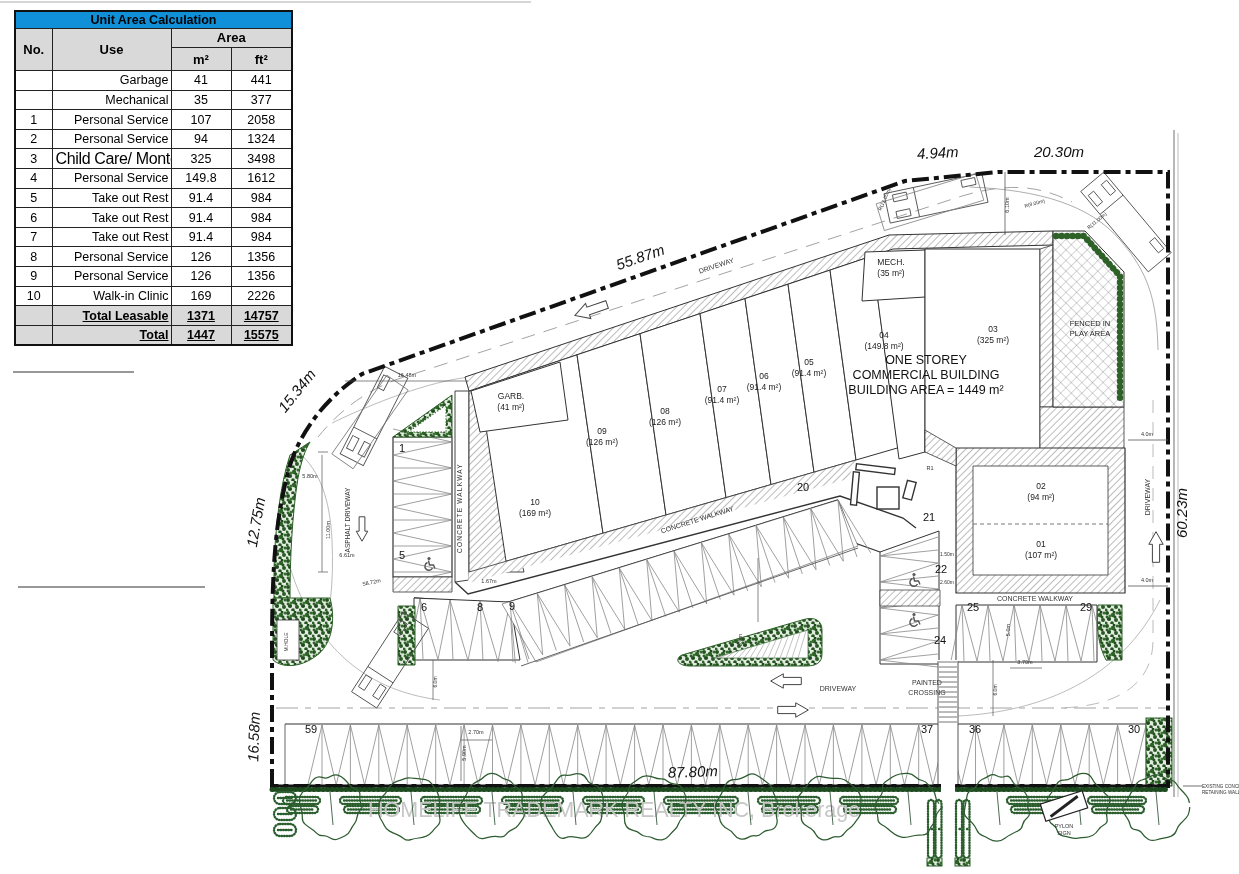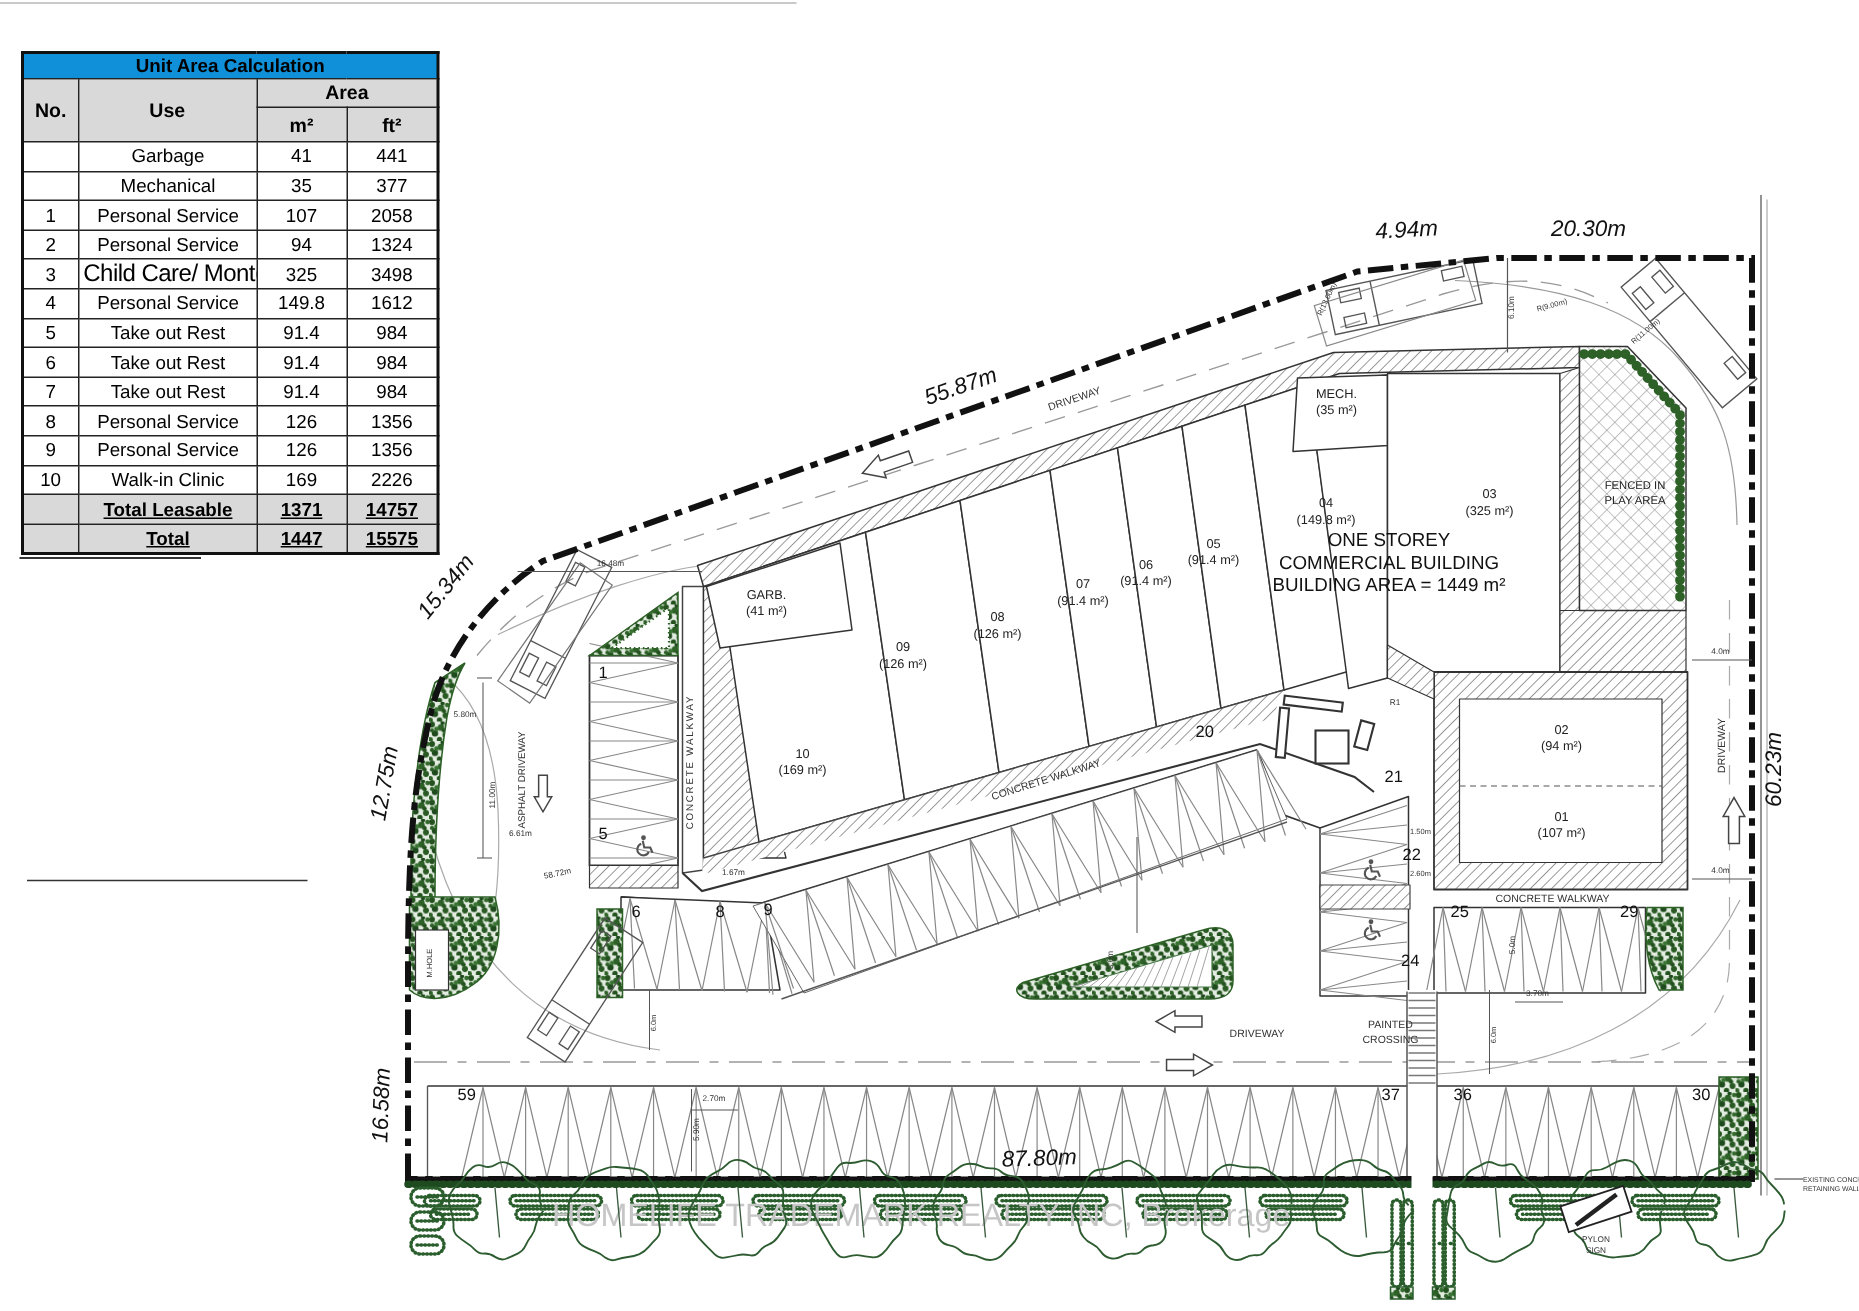--- a/index.html
+++ b/index.html
@@ -1,22 +1,22 @@
 <!DOCTYPE html>
 <html><head><meta charset="utf-8"><style>
 html,body{margin:0;padding:0;background:#fff;width:1239px;height:874px;overflow:hidden;}
 *{box-sizing:border-box;font-family:"Liberation Sans", sans-serif;}
 #plan{position:absolute;left:0;top:0;}
 table.ua{position:absolute;left:14px;top:10px;width:277px;border-collapse:collapse;table-layout:fixed;background:#fff;}
 table.ua td{border:1px solid #222;font-size:12.5px;color:#000;padding:0 2px;height:19.6px;text-align:center;white-space:nowrap;overflow:hidden;}
-table.ua td.u{text-align:center;padding-left:3px;}
+table.ua td.u{text-align:right;padding-left:3px;}
 table.ua tr.hd td{background:#d9d9d9;font-weight:bold;font-size:13px;}
 table.ua tr.tt td{background:#d9d9d9;font-weight:bold;text-decoration:underline;}
 td.blue{background:#1090d8;font-weight:bold;font-size:13.5px;border:2px solid #111;}
-table.ua{border:2px solid #111;margin-top:24px;}
+table.ua{border:2px solid #111;}
 </style></head><body>
 <svg id="plan" width="1239" height="874" viewBox="0 0 1239 874">
 <defs>
 <pattern id="hatch" width="5" height="5" patternUnits="userSpaceOnUse" patternTransform="rotate(45)">
  <rect width="5" height="5" fill="white"></rect>
         <line x1="0" y1="0" x2="0" y2="5" stroke="#555" stroke-width="0.8"></line>
 </pattern>
 <pattern id="hatch2" width="6" height="6" patternUnits="userSpaceOnUse" patternTransform="rotate(-45)">
  <rect width="6" height="6" fill="white"></rect>
         <line x1="0" y1="0" x2="0" y2="6" stroke="#777" stroke-width="0.7"></line>

